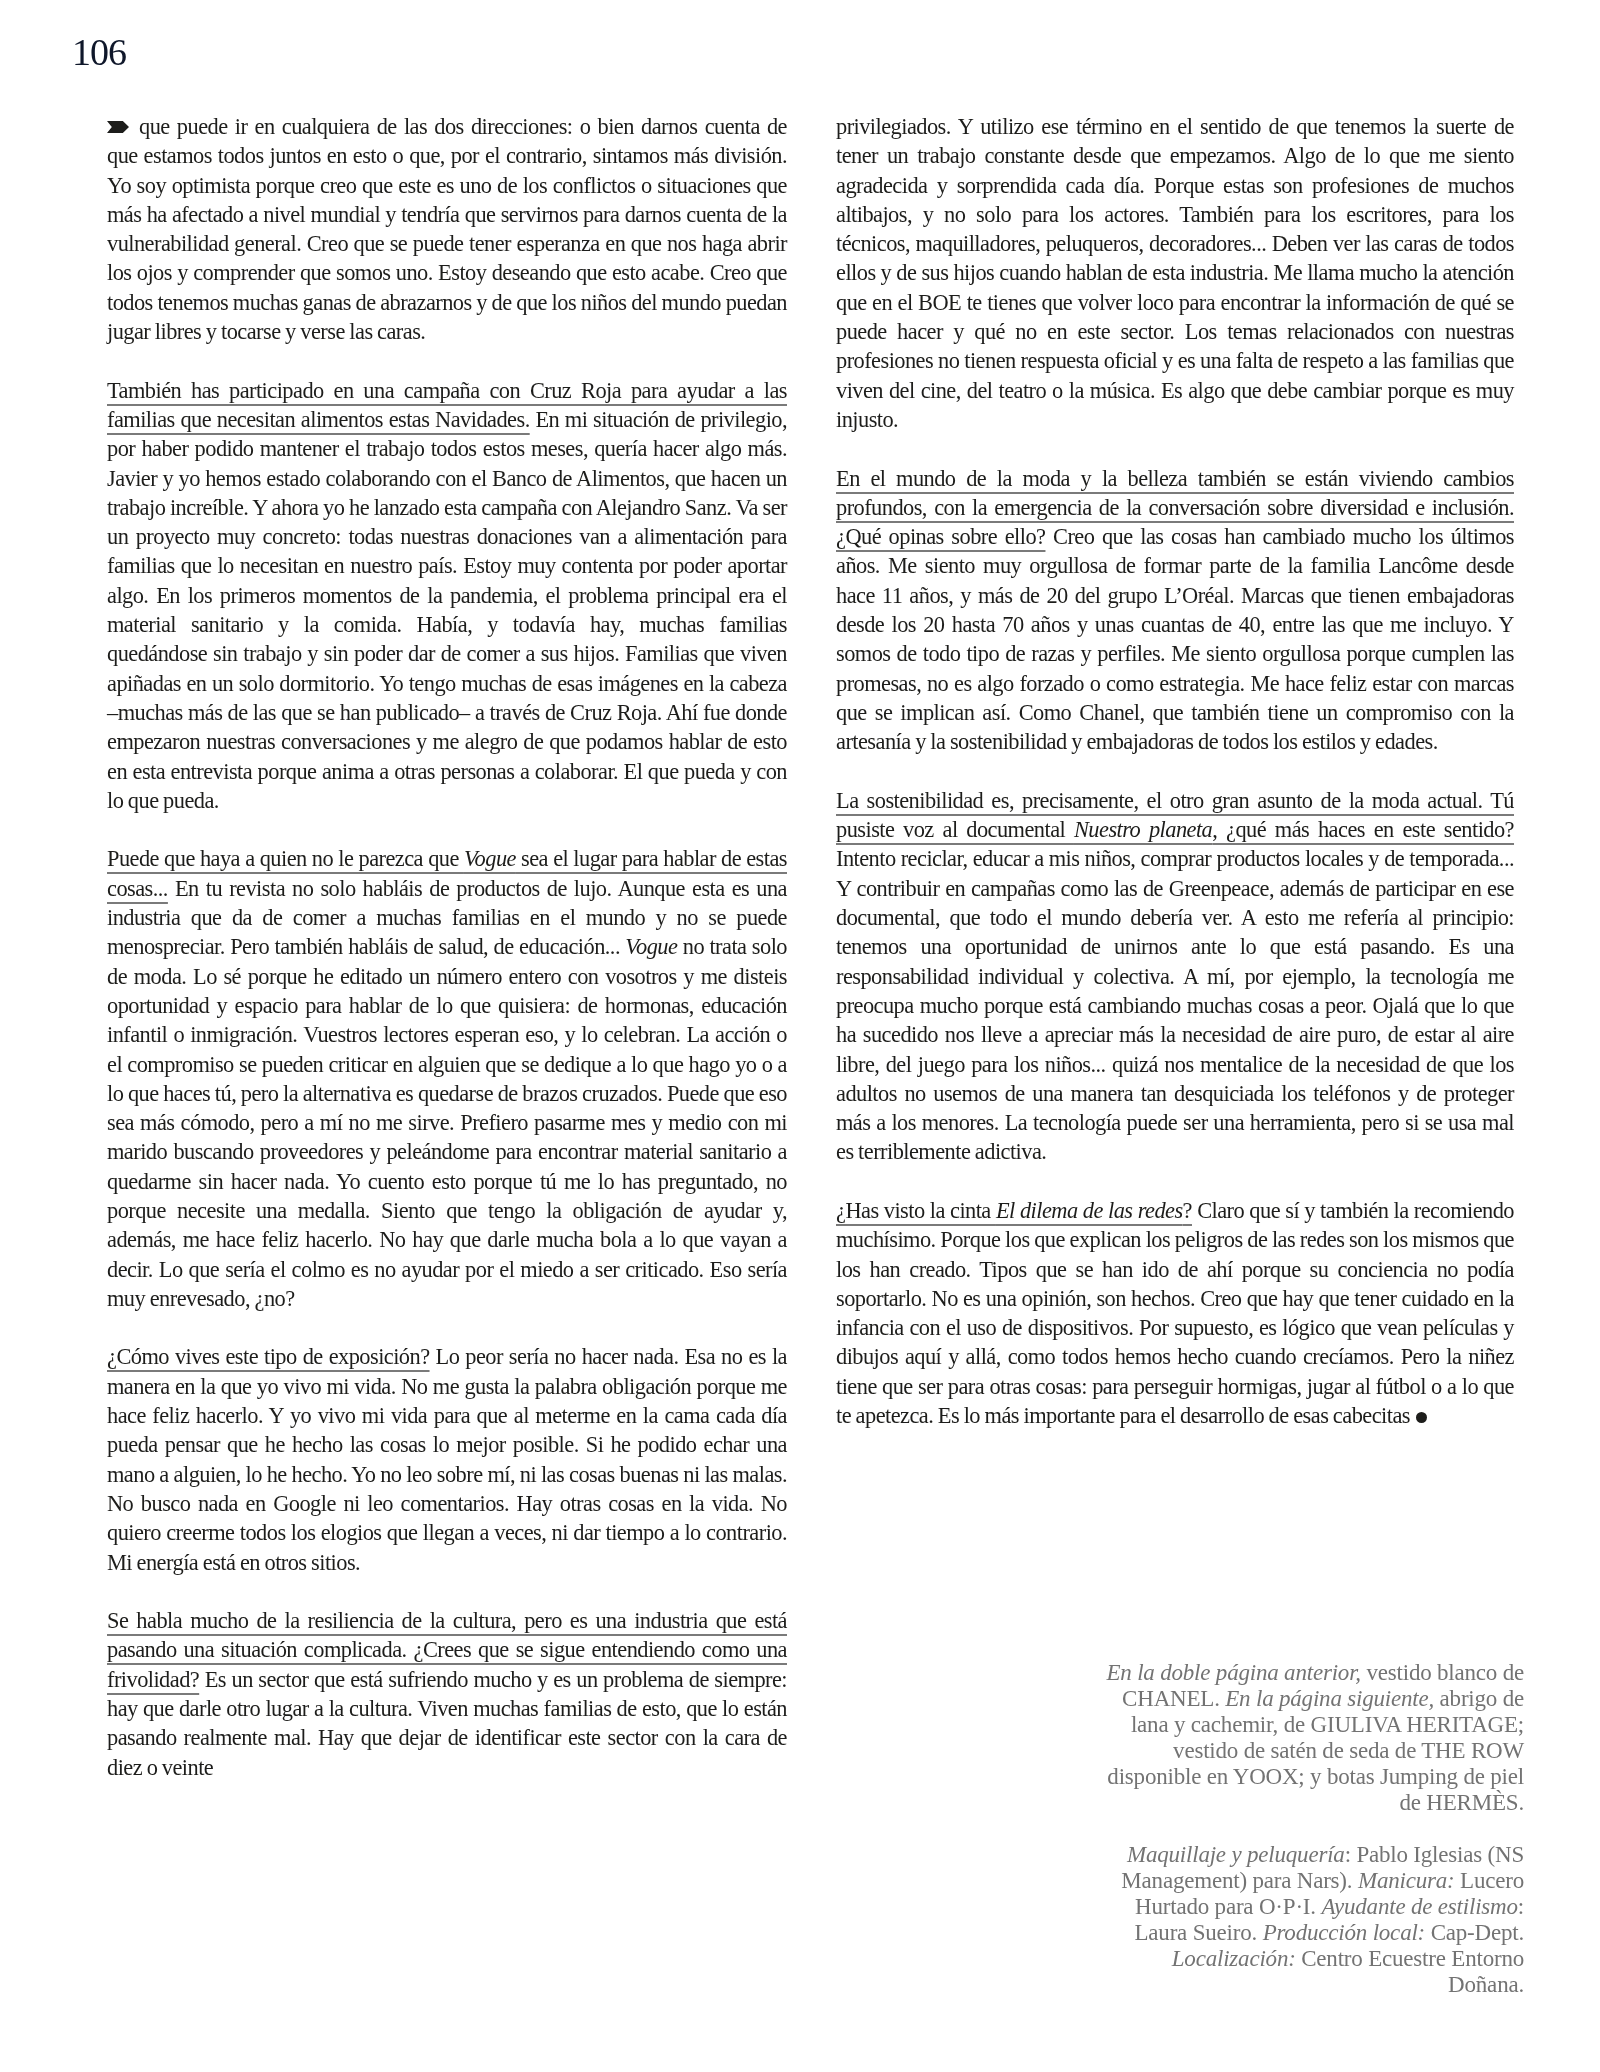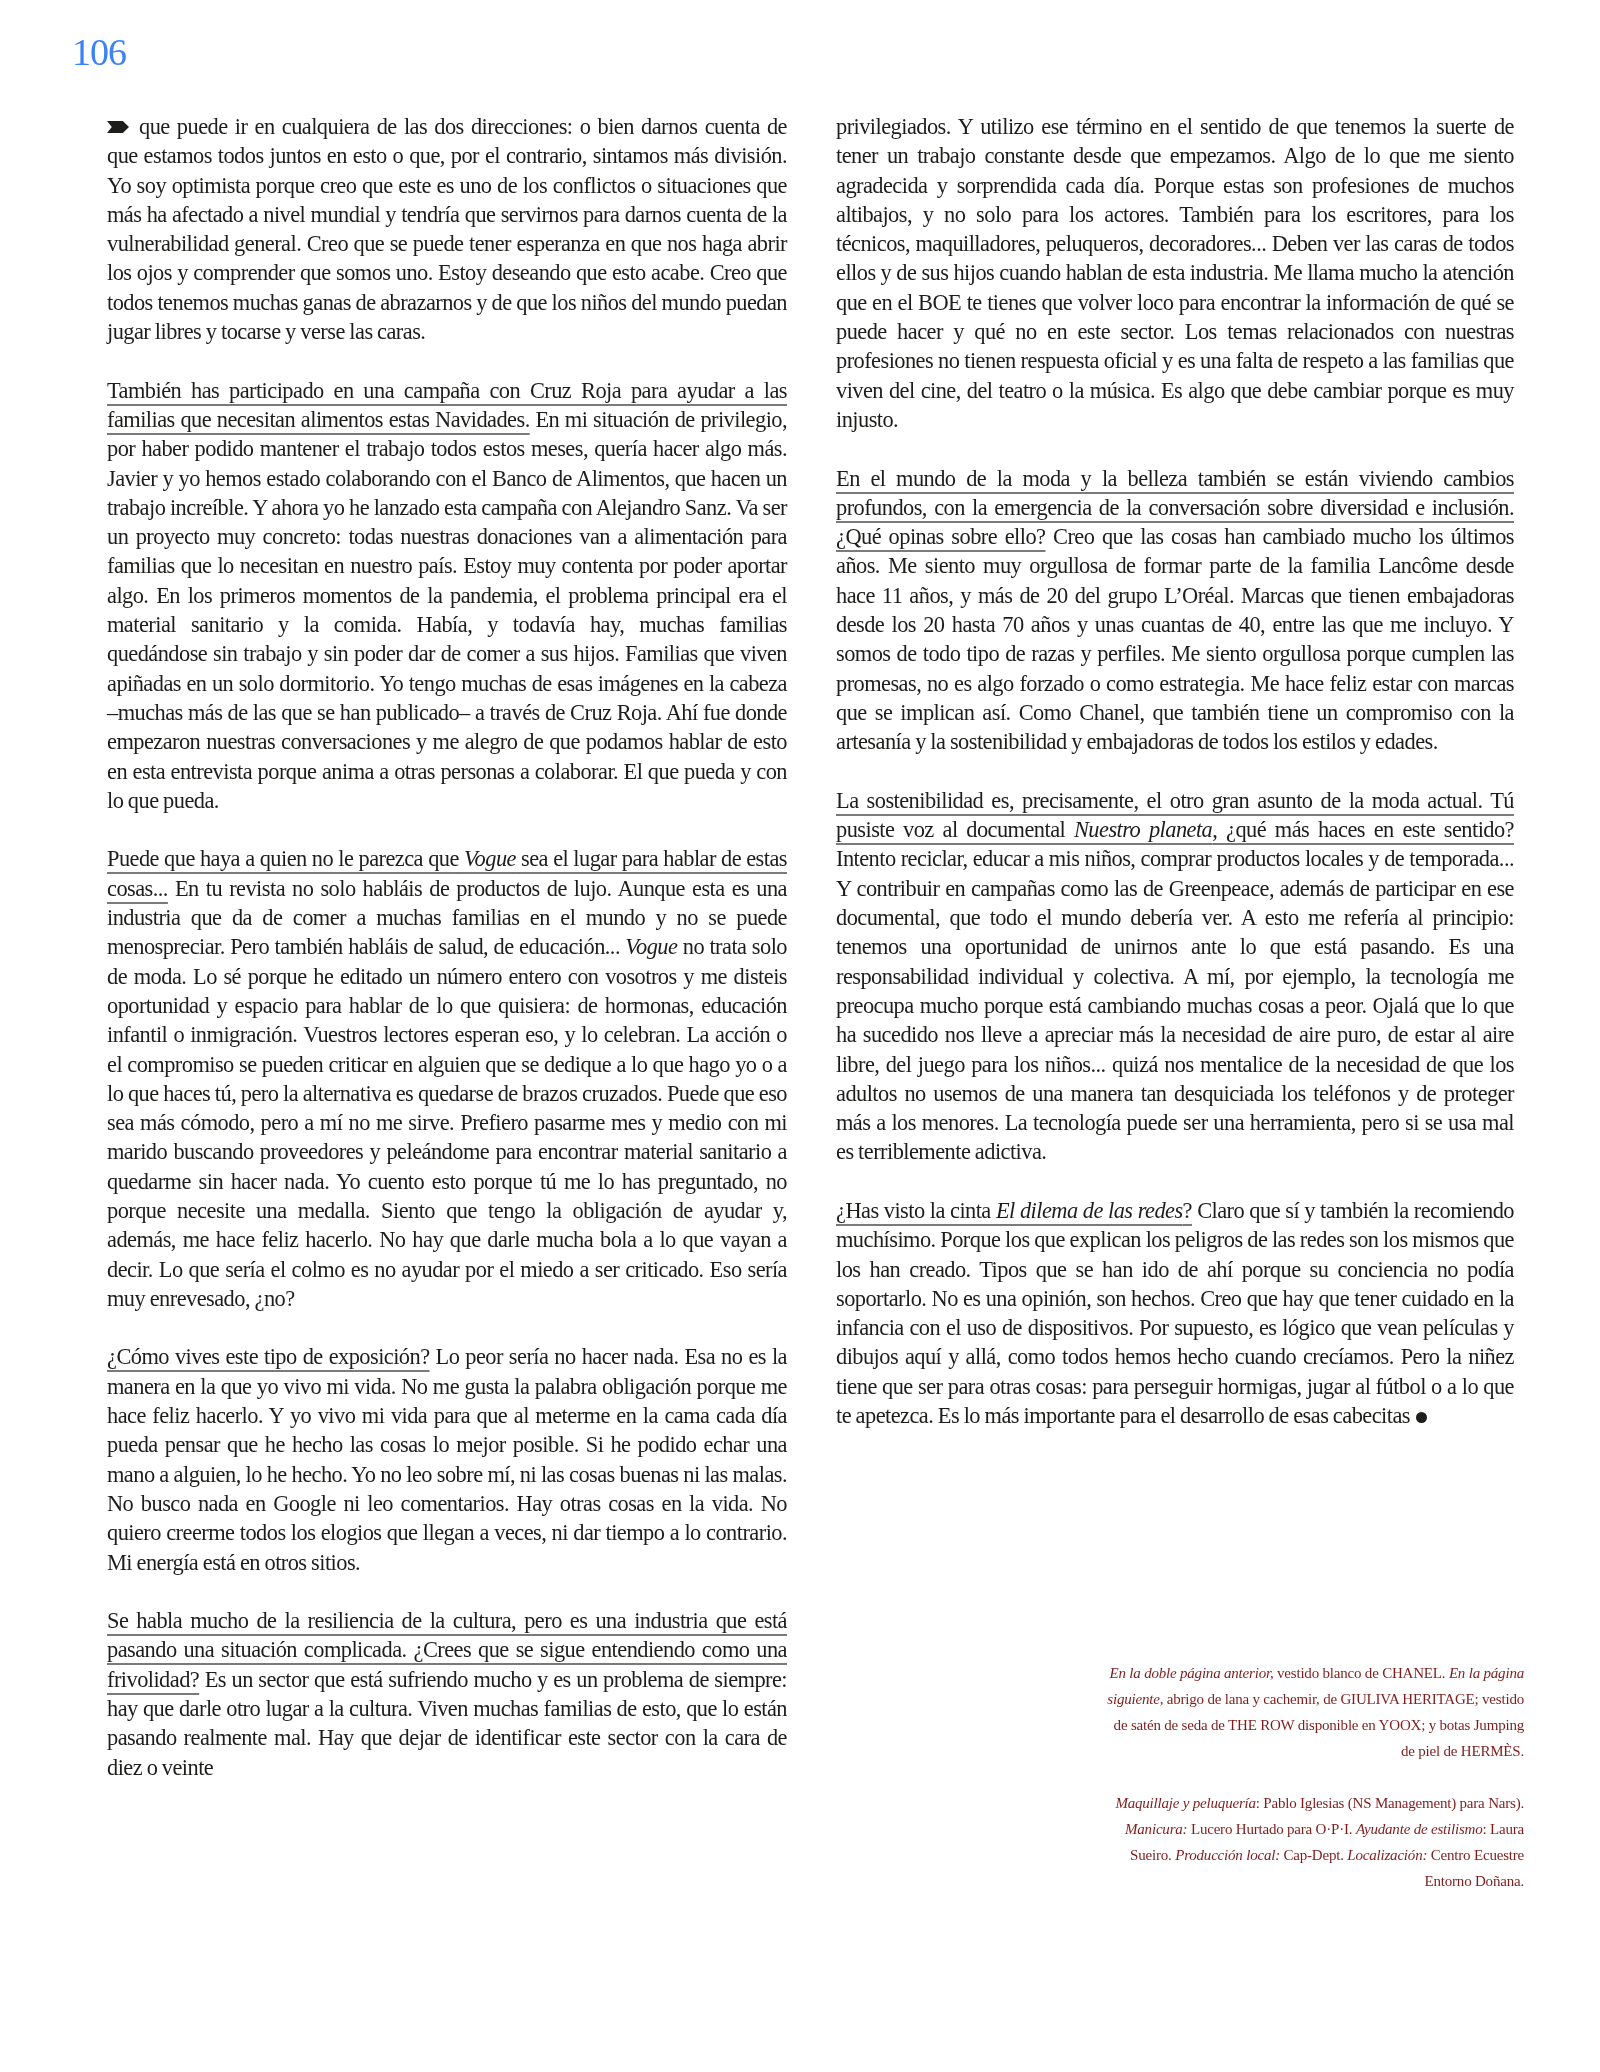--- a/index.html
+++ b/index.html
@@ -1,33 +1,33 @@
 <!DOCTYPE html>
 <html><head>
 <meta charset="utf-8">
 <style>
   html, body { margin: 0; padding: 0; background: #ffffff; }
   body { width: 1600px; height: 2072px; position: relative; overflow: hidden; color: #1d1d1b;
          font-family: "Liberation Serif", "DejaVu Serif", serif; }
   .page-number { position: absolute; left: 72px; top: 30px; font-size: 38px; letter-spacing: -1px;
-                 font-family: "Liberation Serif", serif; color: #3b82f6; }
+                 font-family: "Liberation Serif", serif; color: #0f172a; }
   .column { position: absolute; top: 112px; font-size: 22.4px; line-height: 29.3px;
             text-align: justify; letter-spacing: -0.55px; word-spacing: -0.5px; hyphens: manual; }
   .col-left { left: 107px; width: 680px; }
   .col-right { left: 836px; width: 678px; }
   .para { margin: 0 0 29.3px 0; font-family: Liberation Serif, serif; }
   .q { text-decoration: underline; text-decoration-color: #7a7a7a; text-decoration-thickness: 1.6px;
        text-underline-offset: 6px; }
   .it { font-style: italic; }
   .arrow { display: inline-block; width: 22px; height: 12px; margin-right: 10px; vertical-align: 1px;
            background: #1d1d1b; clip-path: polygon(0 0, 72% 0, 100% 50%, 72% 100%, 0 100%, 22% 50%); }
   .endmark { display: inline-block; width: 11px; height: 11px; border-radius: 50%; background: #1d1d1b;
              margin-left: 6px; vertical-align: 0px; }
   .credits { position: absolute; right: 76px; top: 1660px; width: 420px; text-align: right;
-             font-size: 15px; line-height: 26px; letter-spacing: -0.2px; color: #7f1d1d; }
+             font-size: 23px; line-height: 26px; letter-spacing: -0.2px; color: #737373; }
   .credits p { margin: 0 0 26px 0; }
 </style>
 </head>
 <body>
 
 <div class="page-number">106</div>
 
 <div class="column col-left">
     <p class="para"><span class="arrow"></span><span class="">que puede ir en cualquiera de las dos direcciones: o bien darnos cuenta de que estamos todos juntos en esto o que, por el contrario, sintamos más división. Yo soy optimista porque creo que este es uno de los conflictos o situaciones que más ha afectado a nivel mundial y tendría que servirnos para darnos cuenta de la vulnerabilidad general. Creo que se puede tener esperanza en que nos haga abrir los ojos y comprender que somos uno. Estoy deseando que esto acabe. Creo que todos tenemos muchas ganas de abrazarnos y de que los niños del mundo puedan jugar libres y tocarse y verse las caras.</span></p>
     <p class="para"><span class="q">También has participado en una campaña con Cruz Roja para ayudar a las familias que necesitan alimentos estas Navidades.</span><span class=""> En mi situación de privilegio, por haber podido mantener el trabajo todos estos meses, quería hacer algo más. Javier y yo hemos estado colaborando con el Banco de Alimentos, que hacen un trabajo increíble. Y ahora yo he lanzado esta campaña con Alejandro Sanz. Va ser un proyecto muy concreto: todas nuestras donaciones van a alimentación para fami­lias que lo necesitan en nuestro país. Estoy muy contenta por poder aportar algo. En los primeros momentos de la pandemia, el problema principal era el material sanitario y la comida. Había, y todavía hay, muchas familias quedándose sin trabajo y sin poder dar de comer a sus hijos. Familias que viven apiñadas en un solo dormitorio. Yo tengo muchas de esas imágenes en la cabeza –muchas más de las que se han publicado– a través de Cruz Roja. Ahí fue donde empezaron nuestras conversaciones y me alegro de que podamos hablar de esto en esta entrevista porque anima a otras personas a colaborar. El que pueda y con lo que pueda.</span></p>

